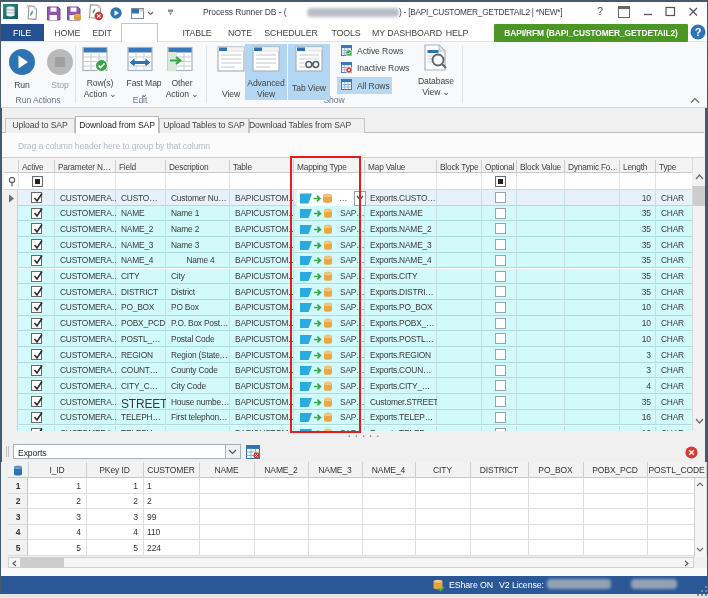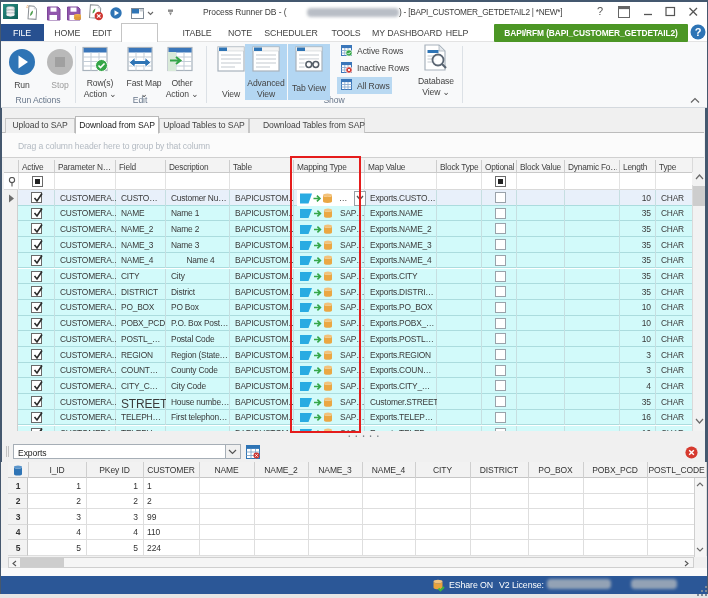--- a/index.html
+++ b/index.html
@@ -210,21 +210,21 @@
 <div class="abs" style="left:705px;top:108px;width:2px;height:354px;background:#44586f;z-index:40;"></div>
 <div class="abs" style="left:0px;top:108px;width:708px;height:469px;background:#f0f0f0;"></div>
 <div class="abs" style="left:2px;top:117px;width:702px;height:16px;border-bottom:1px solid #bcbcbc;"></div>
 <div class="abs" style="left:5px;top:118px;width:70px;height:15px;background:#f0f0f0;border:1px solid #c6c6c6;border-bottom:none;"></div>
 <div class="tx" style="left:5px;top:120px;width:70px;text-align:center;font-size:8.6px;color:#444;">Upload to SAP</div>
 <div class="abs" style="left:75px;top:116px;width:84px;height:18px;background:#fff;border:1px solid #b9b9b9;border-bottom:1px solid #fff;z-index:3;"></div>
 <div class="tx" style="left:75px;top:120px;width:84px;text-align:center;font-size:8.6px;color:#222;z-index:4;">Download from SAP</div>
 <div class="abs" style="left:159px;top:118px;width:90px;height:15px;background:#f0f0f0;border:1px solid #c6c6c6;border-bottom:none;"></div>
 <div class="tx" style="left:159px;top:120px;width:90px;text-align:center;font-size:8.6px;color:#444;">Upload Tables to SAP</div>
 <div class="abs" style="left:249px;top:118px;width:116px;height:15px;background:#f0f0f0;border:1px solid #c6c6c6;border-bottom:none;"></div>
-<div class="tx" style="left:249px;top:120px;width:116px;text-align:right;font-size:8.6px;color:#444;">Download Tables from SAP</div>
+<div class="tx" style="left:249px;top:120px;width:116px;text-align:left;font-size:8.6px;color:#444;">Download Tables from SAP</div>
 <div class="abs" style="left:2px;top:133px;width:702px;height:25px;background:#fbfbfb;border-bottom:1px solid #d0d0d0;"></div>
 <div class="tx" style="left:18px;top:141px;font-size:8.6px;color:#b3bac2;font-weight:normal;">Drag a column header here to group by that column</div>
 <div class="abs" style="left:4px;top:158px;width:702px;height:273px;background:#fff;overflow:hidden;" id="grid">
 <div class="abs" style="left:0px;top:0px;width:702px;height:15px;background:#f3f3f3;border-bottom:1px solid #c9c9c9;"></div>
 <div class="abs" style="left:14px;top:2px;width:1px;height:12px;background:#cdcdcd;"></div>
 <div class="abs" style="left:50px;top:2px;width:1px;height:12px;background:#cdcdcd;"></div>
 <div class="abs" style="left:111px;top:2px;width:1px;height:12px;background:#cdcdcd;"></div>
 <div class="abs" style="left:161px;top:2px;width:1px;height:12px;background:#cdcdcd;"></div>
 <div class="abs" style="left:225px;top:2px;width:1px;height:12px;background:#cdcdcd;"></div>
 <div class="abs" style="left:289px;top:2px;width:1px;height:12px;background:#cdcdcd;"></div>

